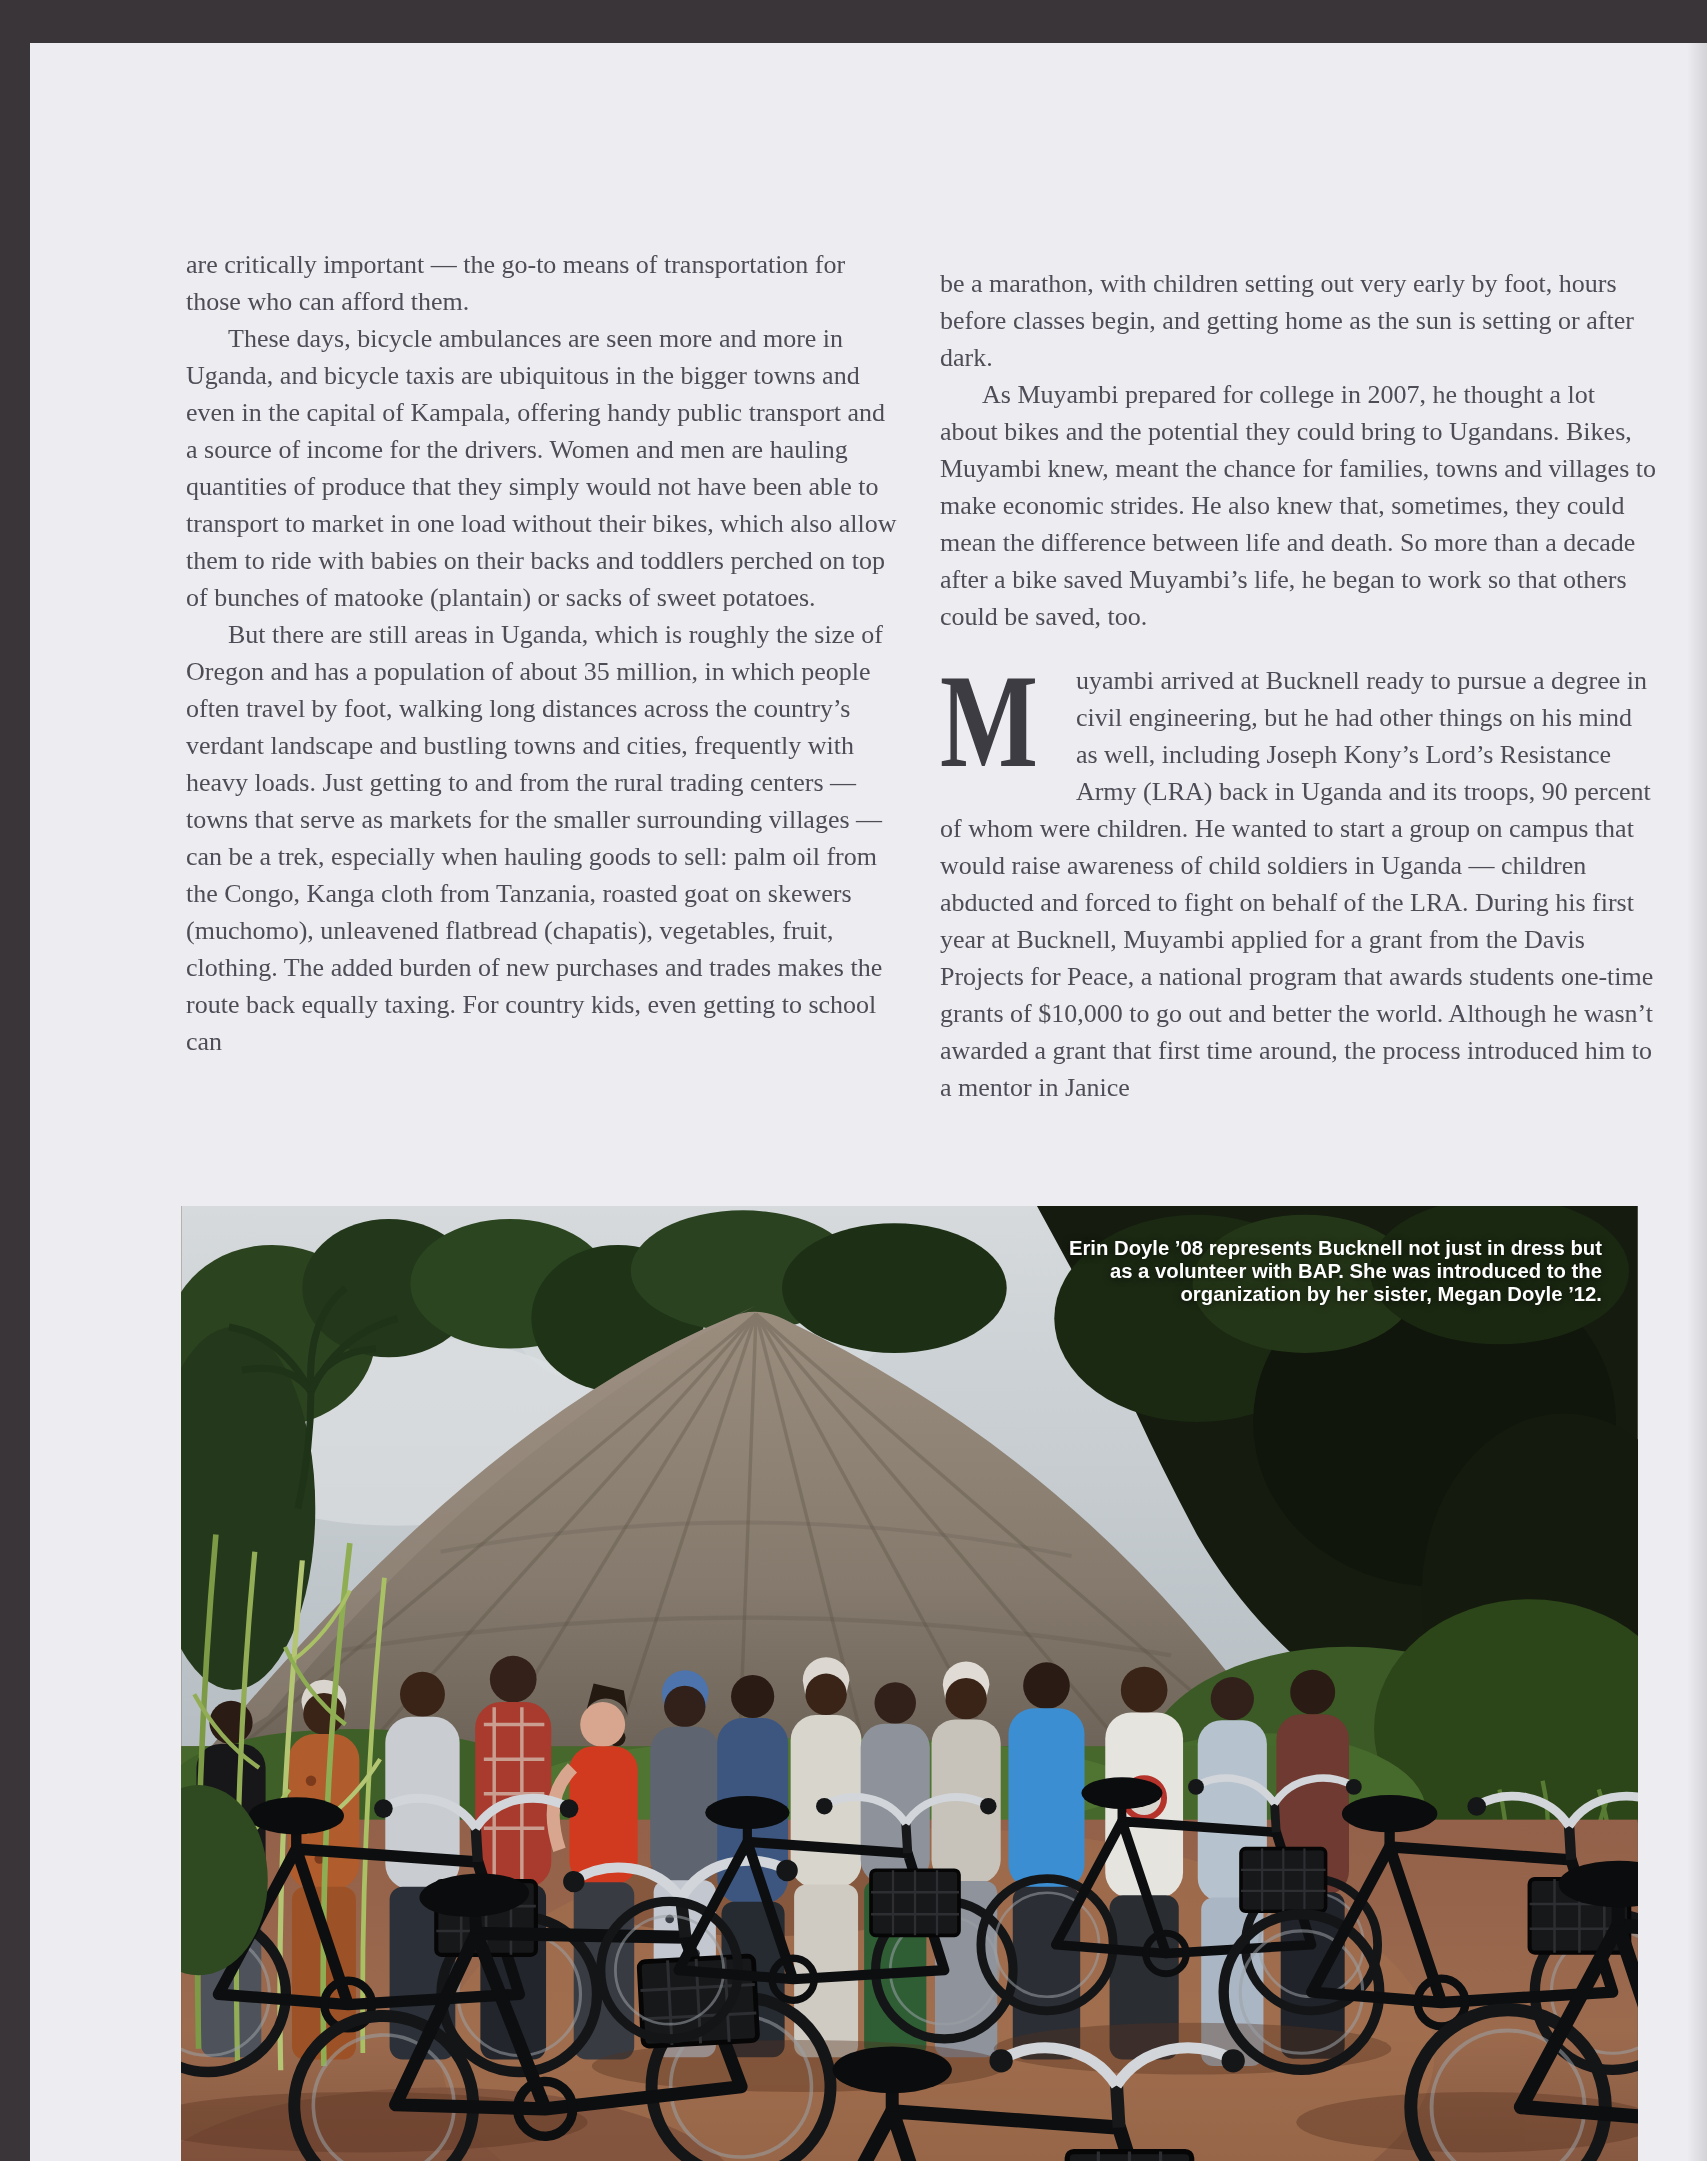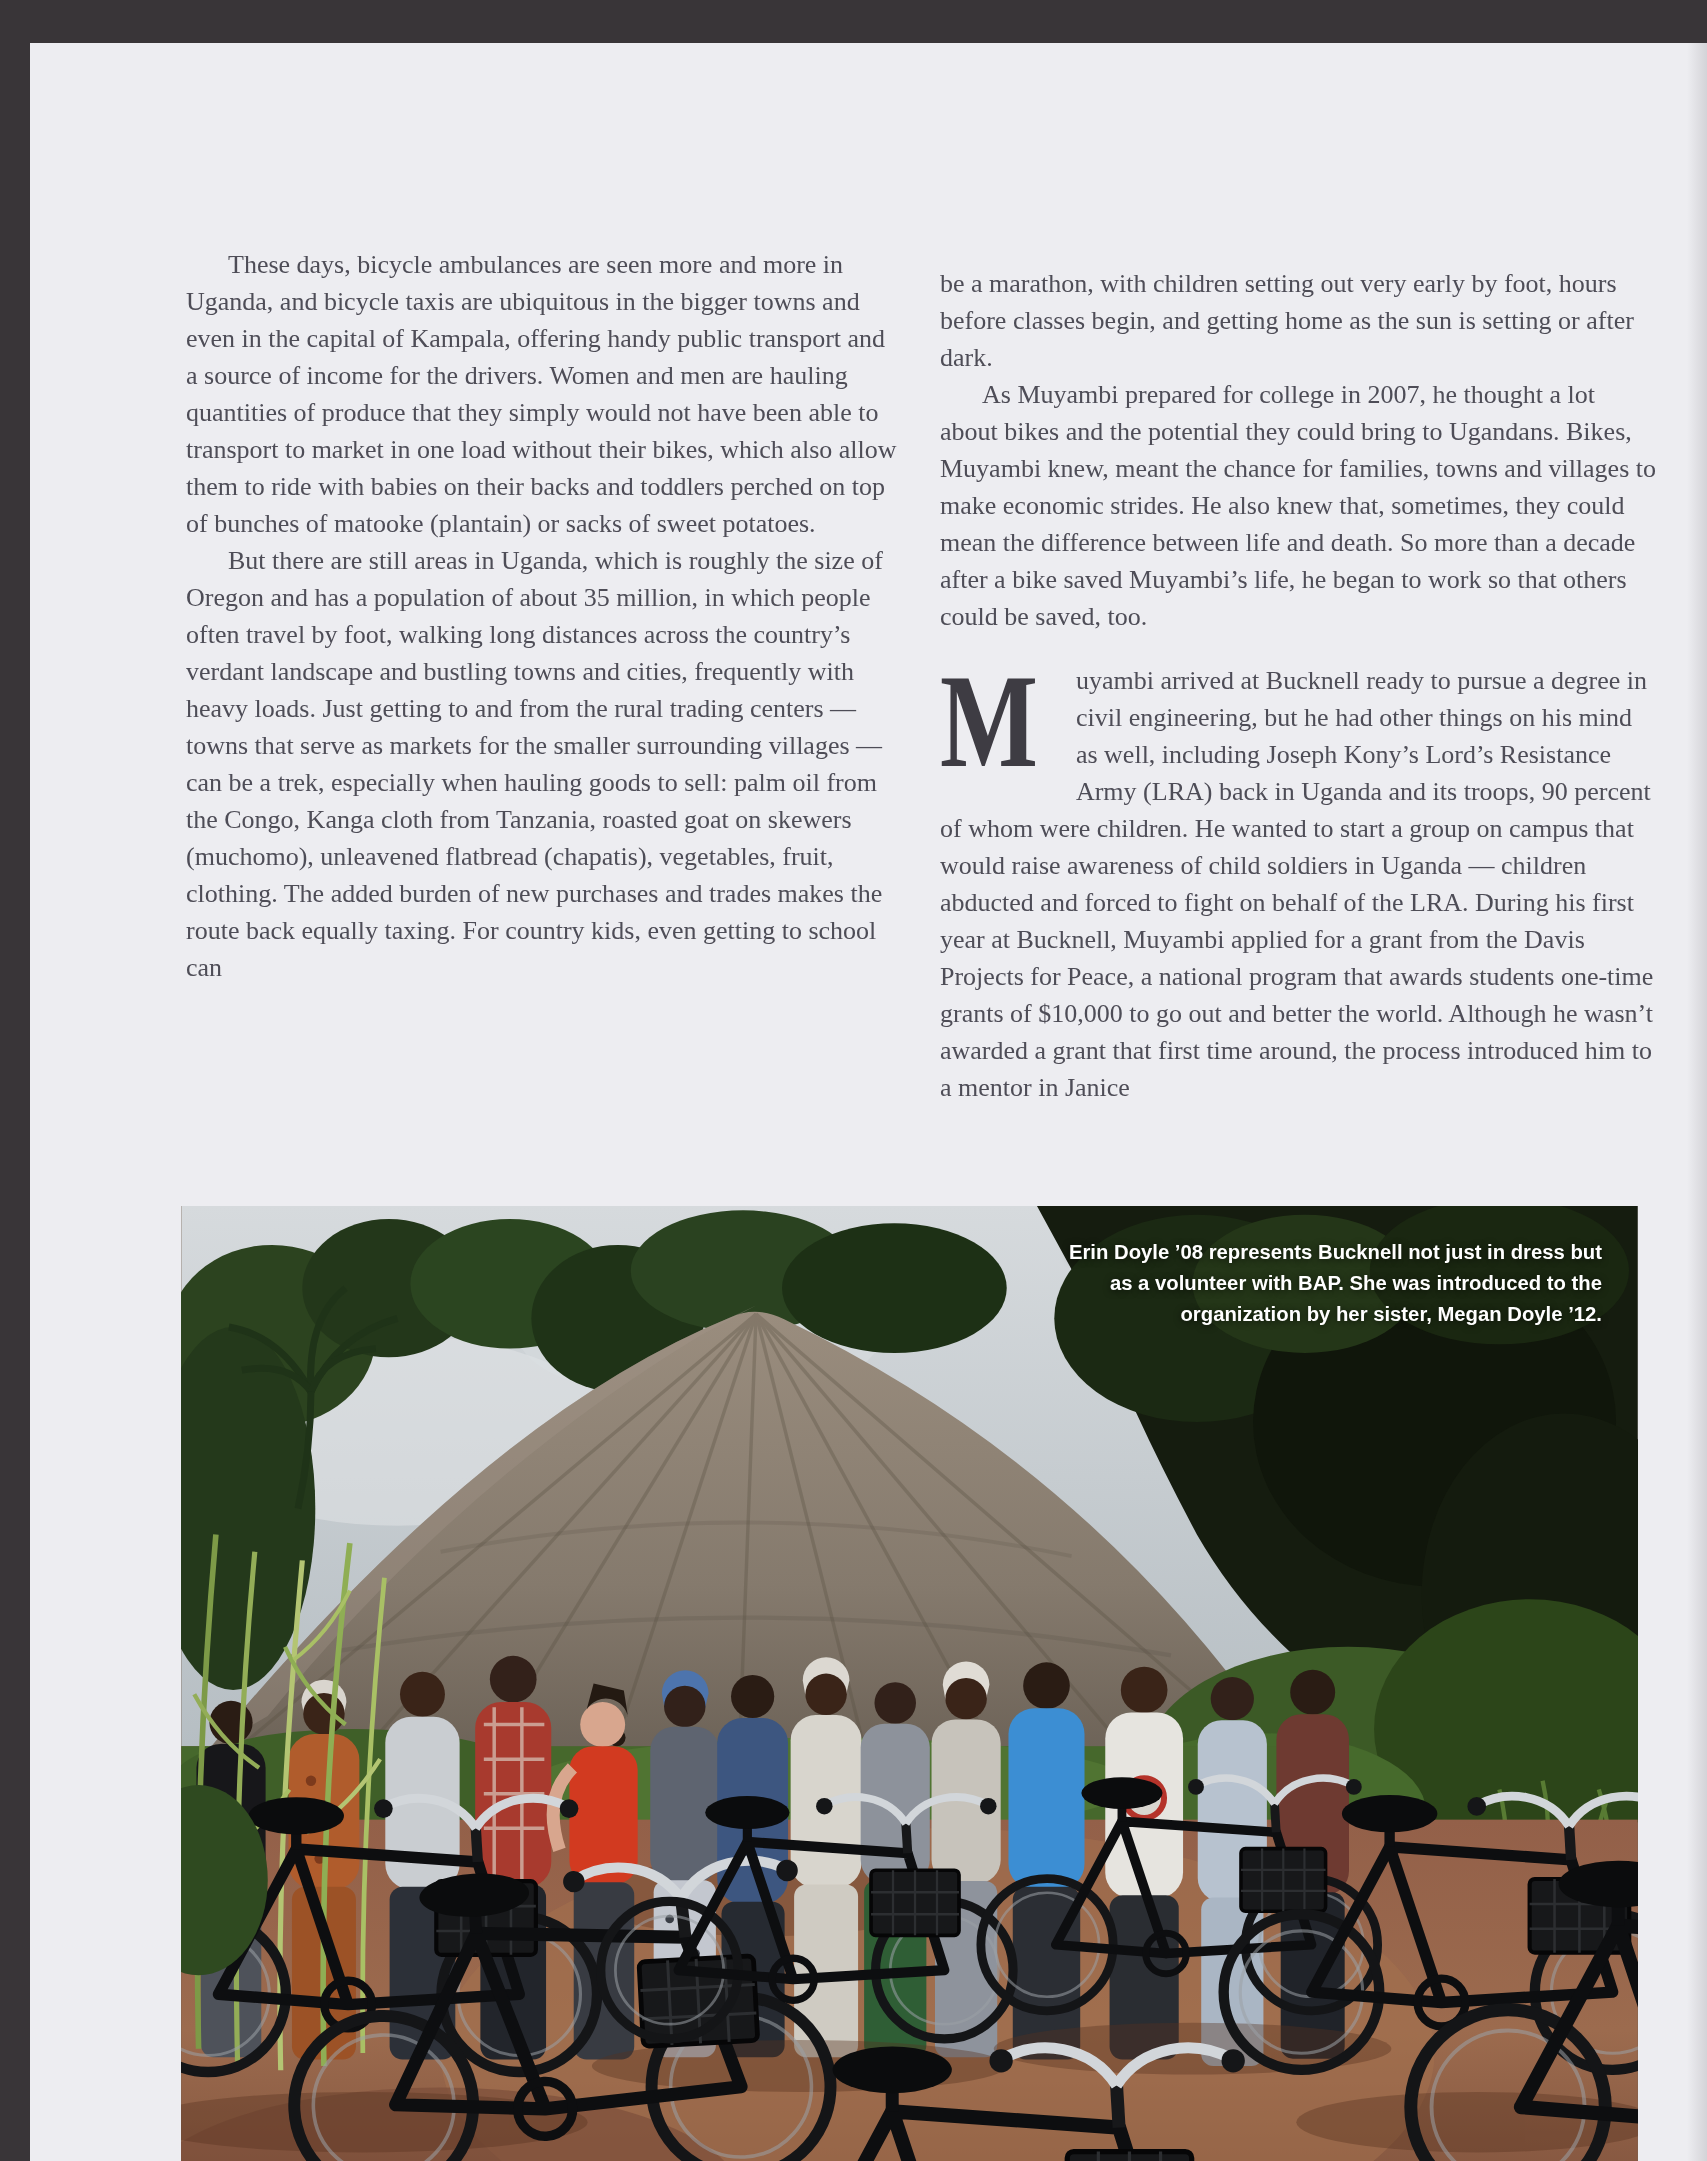--- a/index.html
+++ b/index.html
@@ -37,31 +37,32 @@
     letter-spacing:-2.6px;
   }
   #photo{
     position:absolute;left:151px;top:1163px;width:1457px;height:1035px;
     overflow:hidden;background:#76604f;
   }
   #photo svg{display:block;}
   #photo-caption{
     position:absolute;top:31px;right:36px;width:549px;
     font-family:"Liberation Sans","DejaVu Sans",sans-serif;
-    font-weight:bold;font-size:20.3px;line-height:31px;
+    font-weight:bold;font-size:20.3px;line-height:23px;
     color:#ffffff;text-align:right;
     text-shadow:0 1.3px 7px rgba(0,0,0,.65);
   }
 </style>
 </head>
 <body>
 
 <div id="page">
 
   <div id="col-left" class="col">
+    <p>are critically important — the go-to means of transportation for those who can afford them.</p>
     <p class="indent">These days, bicycle ambulances are seen more and more in Uganda, and bicycle taxis are ubiquitous in the bigger towns and even in the capital of Kampala, offering handy public transport and a source of income for the drivers. Women and men are hauling quantities of produce that they simply would not have been able to transport to market in one load without their bikes, which also allow them to ride with babies on their backs and toddlers perched on top of bunches of matooke (plantain) or sacks of sweet potatoes.</p>
     <p class="indent">But there are still areas in Uganda, which is roughly the size of Oregon and has a population of about 35 million, in which people often travel by foot, walking long distances across the country’s verdant landscape and bustling towns and cities, frequently with heavy loads. Just getting to and from the rural trading centers — towns that serve as markets for the smaller surrounding villages — can be a trek, especially when hauling goods to sell: palm oil from the Congo, Kanga cloth from Tanzania, roasted goat on skewers (muchomo), unleavened flatbread (chapatis), vegetables, fruit, clothing. The added burden of new purchases and trades makes the route back equally taxing. For country kids, even getting to school can</p>
   </div>
 
   <div id="col-right" class="col">
     <p>be a marathon, with children setting out very early by foot, hours before classes begin, and getting home as the sun is setting or after dark.</p>
     <p class="indent">As Muyambi prepared for college in 2007, he thought a lot about bikes and the potential they could bring to Ugandans. Bikes, Muyambi knew, meant the chance for families, towns and villages to make economic strides. He also knew that, sometimes, they could mean the difference between life and death. So more than a decade after a bike saved Muyambi’s life, he began to work so that others could be saved, too.</p>
     <p id="dropcap-para"><span class="dropcap">M</span><span>uyambi arrived at Bucknell ready to pursue a degree in civil engineering, but he had other things on his mind as well, including Joseph Kony’s Lord’s Resistance Army (LRA) back in Uganda and its troops, 90 percent of whom were children. He wanted to start a group on campus that would raise awareness of child soldiers in Uganda — children abducted and forced to fight on behalf of the LRA. During his first year at Bucknell, Muyambi applied for a grant from the Davis Projects for Peace, a national program that awards students one-time grants of $10,000 to go out and better the world. Although he wasn’t awarded a grant that first time around, the process introduced him to a mentor in Janice</span></p>
   </div>
 

